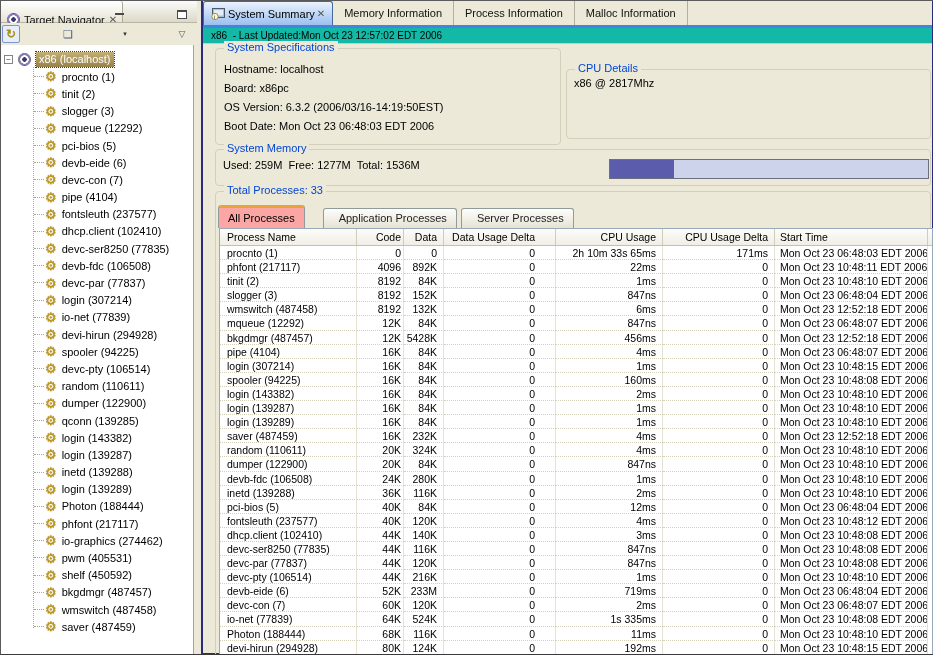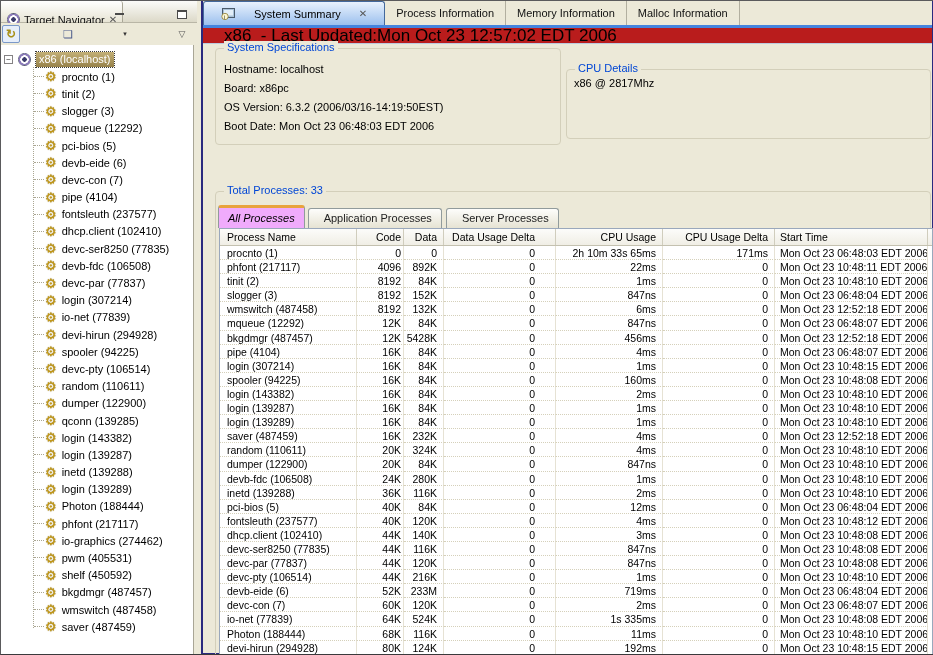--- a/index.html
+++ b/index.html
@@ -37,45 +37,45 @@
   .root-label{padding:0 3px;height:15px;line-height:15px;color:#fff;
      background:linear-gradient(#c3b077,#97824a);outline:1px dotted #3a3a3a;}
   .tree-item{position:relative;height:17.2px;display:flex;align-items:center;padding-left:44px;gap:5px;}
   .tree-item::before{content:"";position:absolute;left:33px;top:8px;width:10px;border-top:1px dotted #aaa692;}
   .gear-icon{font-size:13px;line-height:13px;color:#c49a1a;text-shadow:0 0 1px #7a5e00;flex:none;}
   .item-label{white-space:nowrap;}
   
   .editor{position:absolute;left:200px;top:0;width:733px;height:655px;background:#ece9d8;
      border-left:2px solid #2a2a7e;border-right:2px solid #2a2a7e;border-bottom:3px solid #2a2a7e;}
   .etabs{position:absolute;left:0;top:0;width:729px;height:24px;display:flex;background:#ece9d8;}
-  .etab-active{display:flex;align-items:center;gap:18px;padding:0 17px;height:24px;
+  .etab-active{display:flex;align-items:center;gap:2px;padding:0 7px;height:24px;
      background:linear-gradient(#e9f2fd,#9cc0ee);border:1px solid #44699c;border-bottom:none;
      border-radius:3px 3px 0 0;font-size:11px;color:#000;}
   .etab{display:flex;align-items:center;padding:0 11px;height:24px;font-size:11px;color:#111;
      border-right:1px solid #b2af9f;}
   .etab-underline{position:absolute;left:0;top:24px;width:729px;height:3px;background:#4584de;}
-  .estatus{position:absolute;left:0;top:27px;width:729px;height:16px;background:#b91c1c;
-     border-bottom:1px solid #bccbde;font-size:17px;color:#000;line-height:15px;padding-left:21px;white-space:pre;}
+  .estatus{position:absolute;left:0;top:27px;width:729px;height:16px;background:#14b8a6;
+     border-bottom:1px solid #bccbde;font-size:10px;color:#000;line-height:15px;padding-left:8px;white-space:pre;}
   
   .grp{position:absolute;border:1px solid #d3cfba;border-radius:4px;}
   .grp-label{position:absolute;top:-8px;left:8px;background:#ece9d8;padding:0 3px;font-size:11px;color:#0046d5;white-space:nowrap;}
   #grp-specs{left:12px;top:47px;width:346px;height:97px;}
   #grp-cpu{left:363px;top:68px;width:365px;height:70px;}
   #grp-mem{left:12px;top:148px;width:716px;height:37px;}
   #grp-proc{left:12px;top:190px;width:716px;height:470px;}
   .spec-line{font-size:11px;color:#000;line-height:19px;padding-left:8px;white-space:nowrap;}
   #spec-lines{padding-top:11px;}
   .cpu-line{font-size:11px;color:#000;padding:7px 0 0 7px;}
   .mem-line{font-size:11px;color:#000;padding:9px 0 0 7px;white-space:pre;}
   .membar{position:absolute;left:393px;top:9px;width:320px;height:20px;background:#ccd3ea;border:1px solid #6a7080;}
   .membar-fill{height:100%;background:#5c5cac;}
   
   .ptabs{position:absolute;left:2px;top:13px;height:23px;display:flex;align-items:flex-end;font-size:11px;}
-  .ptab-active{height:23px;padding:4px 9px 0 9px;background:#f0abfc;border:1px solid #919b9c;border-bottom:none;
-     border-top:3px solid #e8a33d;border-radius:3px 3px 0 0;margin-right:3px;font-style:italic;}
+  .ptab-active{height:23px;padding:4px 9px 0 9px;background:#fca5a5;border:1px solid #919b9c;border-bottom:none;
+     border-top:3px solid #e8a33d;border-radius:3px 3px 0 0;margin-right:18px;}
   .ptab{height:20px;padding:3px 9px 0 15px;background:linear-gradient(#fdfdfb,#e6e3d3);
      border:1px solid #919b9c;border-bottom:none;border-radius:3px 3px 0 0;margin-right:4px;color:#222;}
   
   .ptable{position:absolute;left:3px;top:36px;width:714px;height:434px;background:#fff;
      border:1px solid #9aa8bc;overflow:hidden;font-size:10.5px;}
   .thead{display:flex;height:17px;background:linear-gradient(#fcfcfa,#f0eee5);border-bottom:1px solid #c4c1b0;}
   .th{line-height:16px;border-right:1px solid #d0cdbd;white-space:nowrap;overflow:hidden;color:#000;}
   .tr{display:flex;height:14.1px;}
   .td{line-height:14px;border-right:1px solid #e6e2d4;border-bottom:1px dotted #d5d0ba;
       white-space:nowrap;overflow:hidden;color:#000;}
@@ -275,24 +275,24 @@
         <svg width="15" height="12" viewBox="0 0 15 12">
           <rect x="1.5" y="0.5" width="12" height="9" fill="#aac2d8" stroke="#4a5a6a"></rect>
           <rect x="3" y="2" width="9" height="5.5" fill="#e2eef8"></rect>
           <circle cx="4" cy="8.5" r="3.2" fill="#fdf6cf" stroke="#8a7a30" stroke-width="0.8"></circle>
           <text x="3" y="10.6" font-size="6" fill="#333">i</text>
         </svg>
         <span>System Summary</span>
         <span class="x-icon">✕</span>
       </div>
       <div class="etab">
-          <span>Process Information</span>
+          <span>Memory Information</span>
         </div>
       <div class="etab">
-          <span>Memory Information</span>
+          <span>Process Information</span>
         </div>
       <div class="etab">
           <span>Malloc Information</span>
         </div>
     </div>
     <div class="etab-underline"></div>
     <div class="estatus">x86  - Last Updated:Mon Oct 23 12:57:02 EDT 2006</div>
 
     <div class="grp" id="grp-specs">
       <span class="grp-label">System Specifications</span>
@@ -302,20 +302,27 @@
           <div class="spec-line">OS Version: 6.3.2 (2006/03/16-14:19:50EST)</div>
           <div class="spec-line">Boot Date: Mon Oct 23 06:48:03 EDT 2006</div>
         </div>
     </div>
 
     <div class="grp" id="grp-cpu">
       <span class="grp-label">CPU Details</span>
       <div class="cpu-line">x86 @ 2817Mhz</div>
     </div>
 
+    <div class="grp" id="grp-mem">
+      <span class="grp-label">System Memory</span>
+      <div class="mem-line">Used: 259M  Free: 1277M  Total: 1536M</div>
+      <div class="membar">
+        <div class="membar-fill" id="membar-fill" style="width: 20%;"></div>
+      </div>
+    </div>
 
     <div class="grp" id="grp-proc">
       <span class="grp-label">Total Processes: 33</span>
       <div class="ptabs">
         <div class="ptab-active">All Processes</div>
         <div class="ptab">Application Processes</div>
         <div class="ptab">Server Processes</div>
       </div>
       <div class="ptable">
         <div class="thead" id="table-head">

